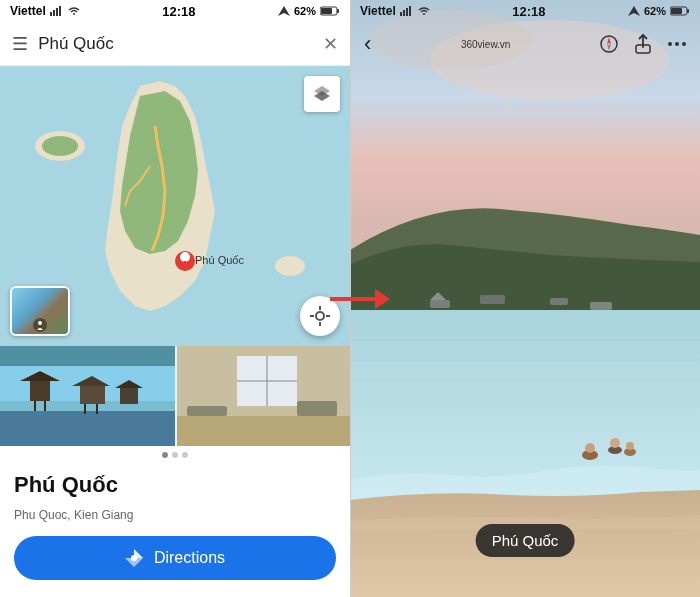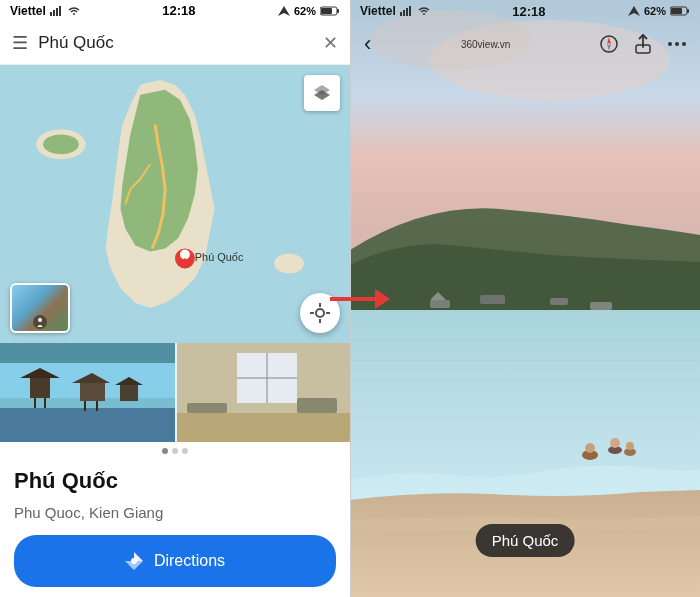--- a/index.html
+++ b/index.html
@@ -171,29 +171,29 @@
     
     .info-section {
       padding: 8px 14px 4px 14px;
     }
     .place-name {
       font-size: 22px;
       font-weight: 600;
       color: #111;
     }
     .place-sub {
-      font-size: 15px;
+      font-size: 12px;
       color: #666;
       margin-top: 10px;
     }
 
     
     .directions-btn {
       margin: 10px 14px;
-      height: 52px;
+      height: 44px;
       background: #1a73e8;
       border-radius: 22px;
       display: flex;
       align-items: center;
       justify-content: center;
       cursor: pointer;
       gap: 11px;
     }
     .directions-btn-text {
       color: #fff;

